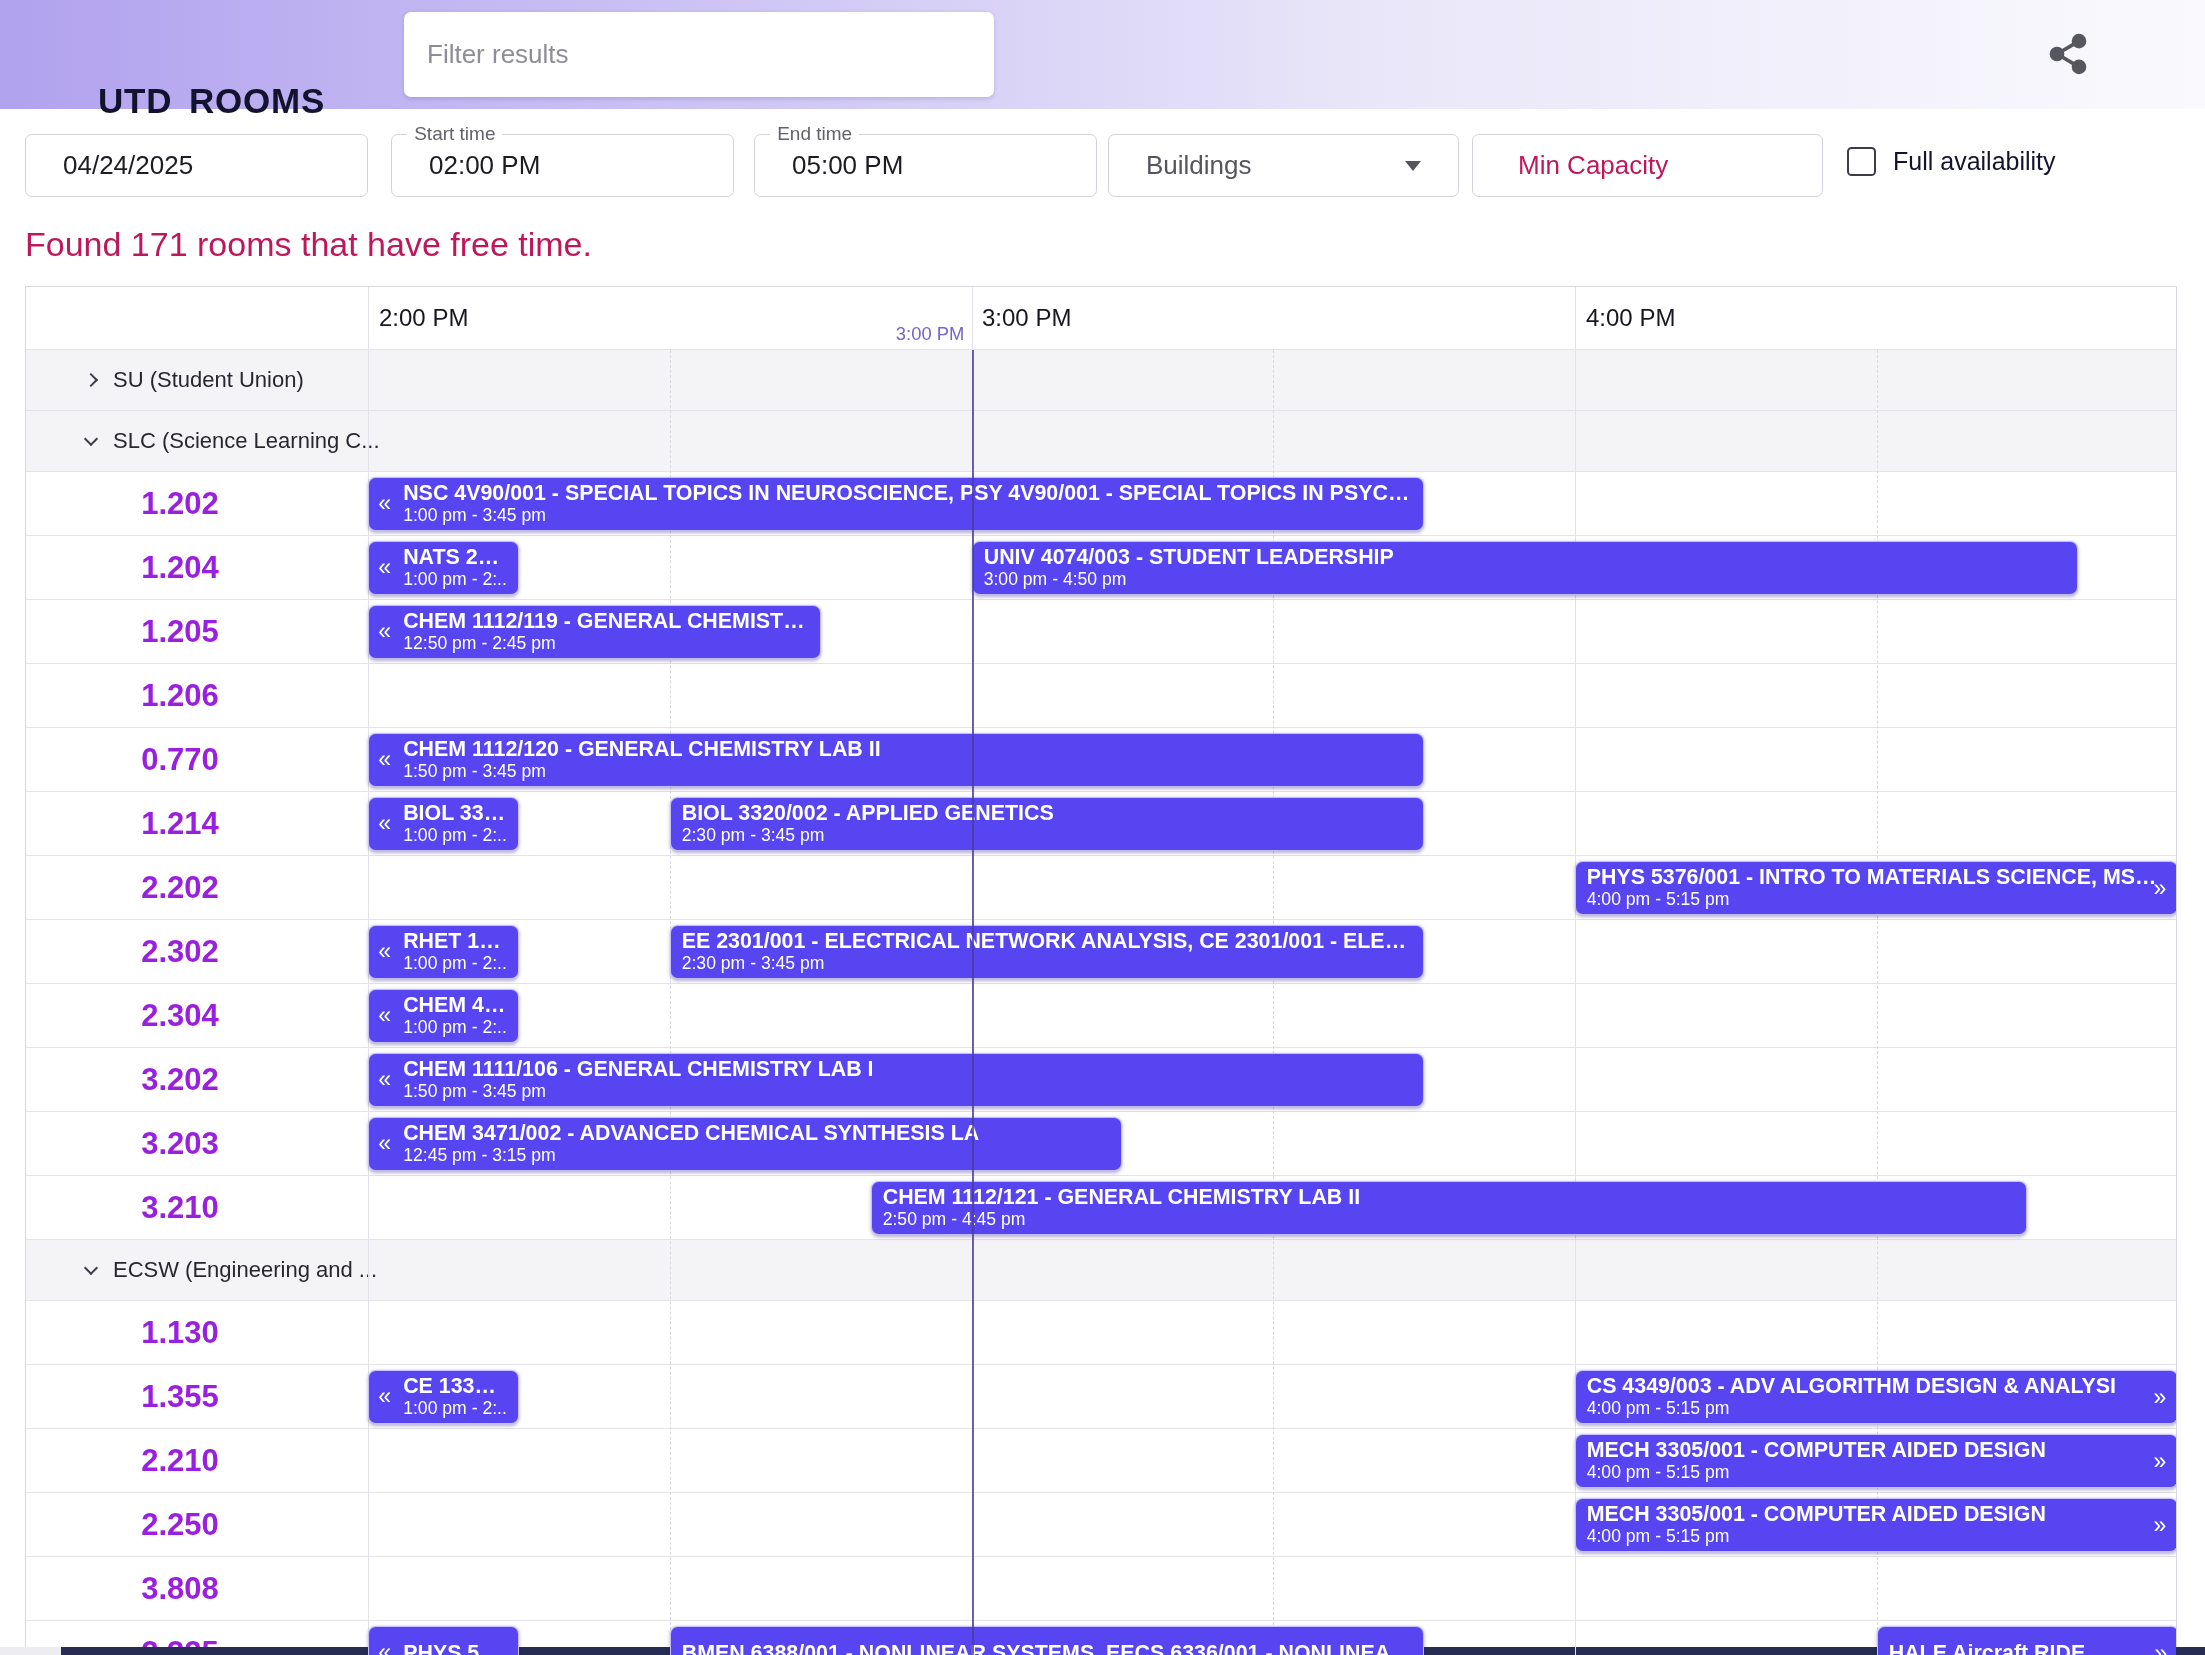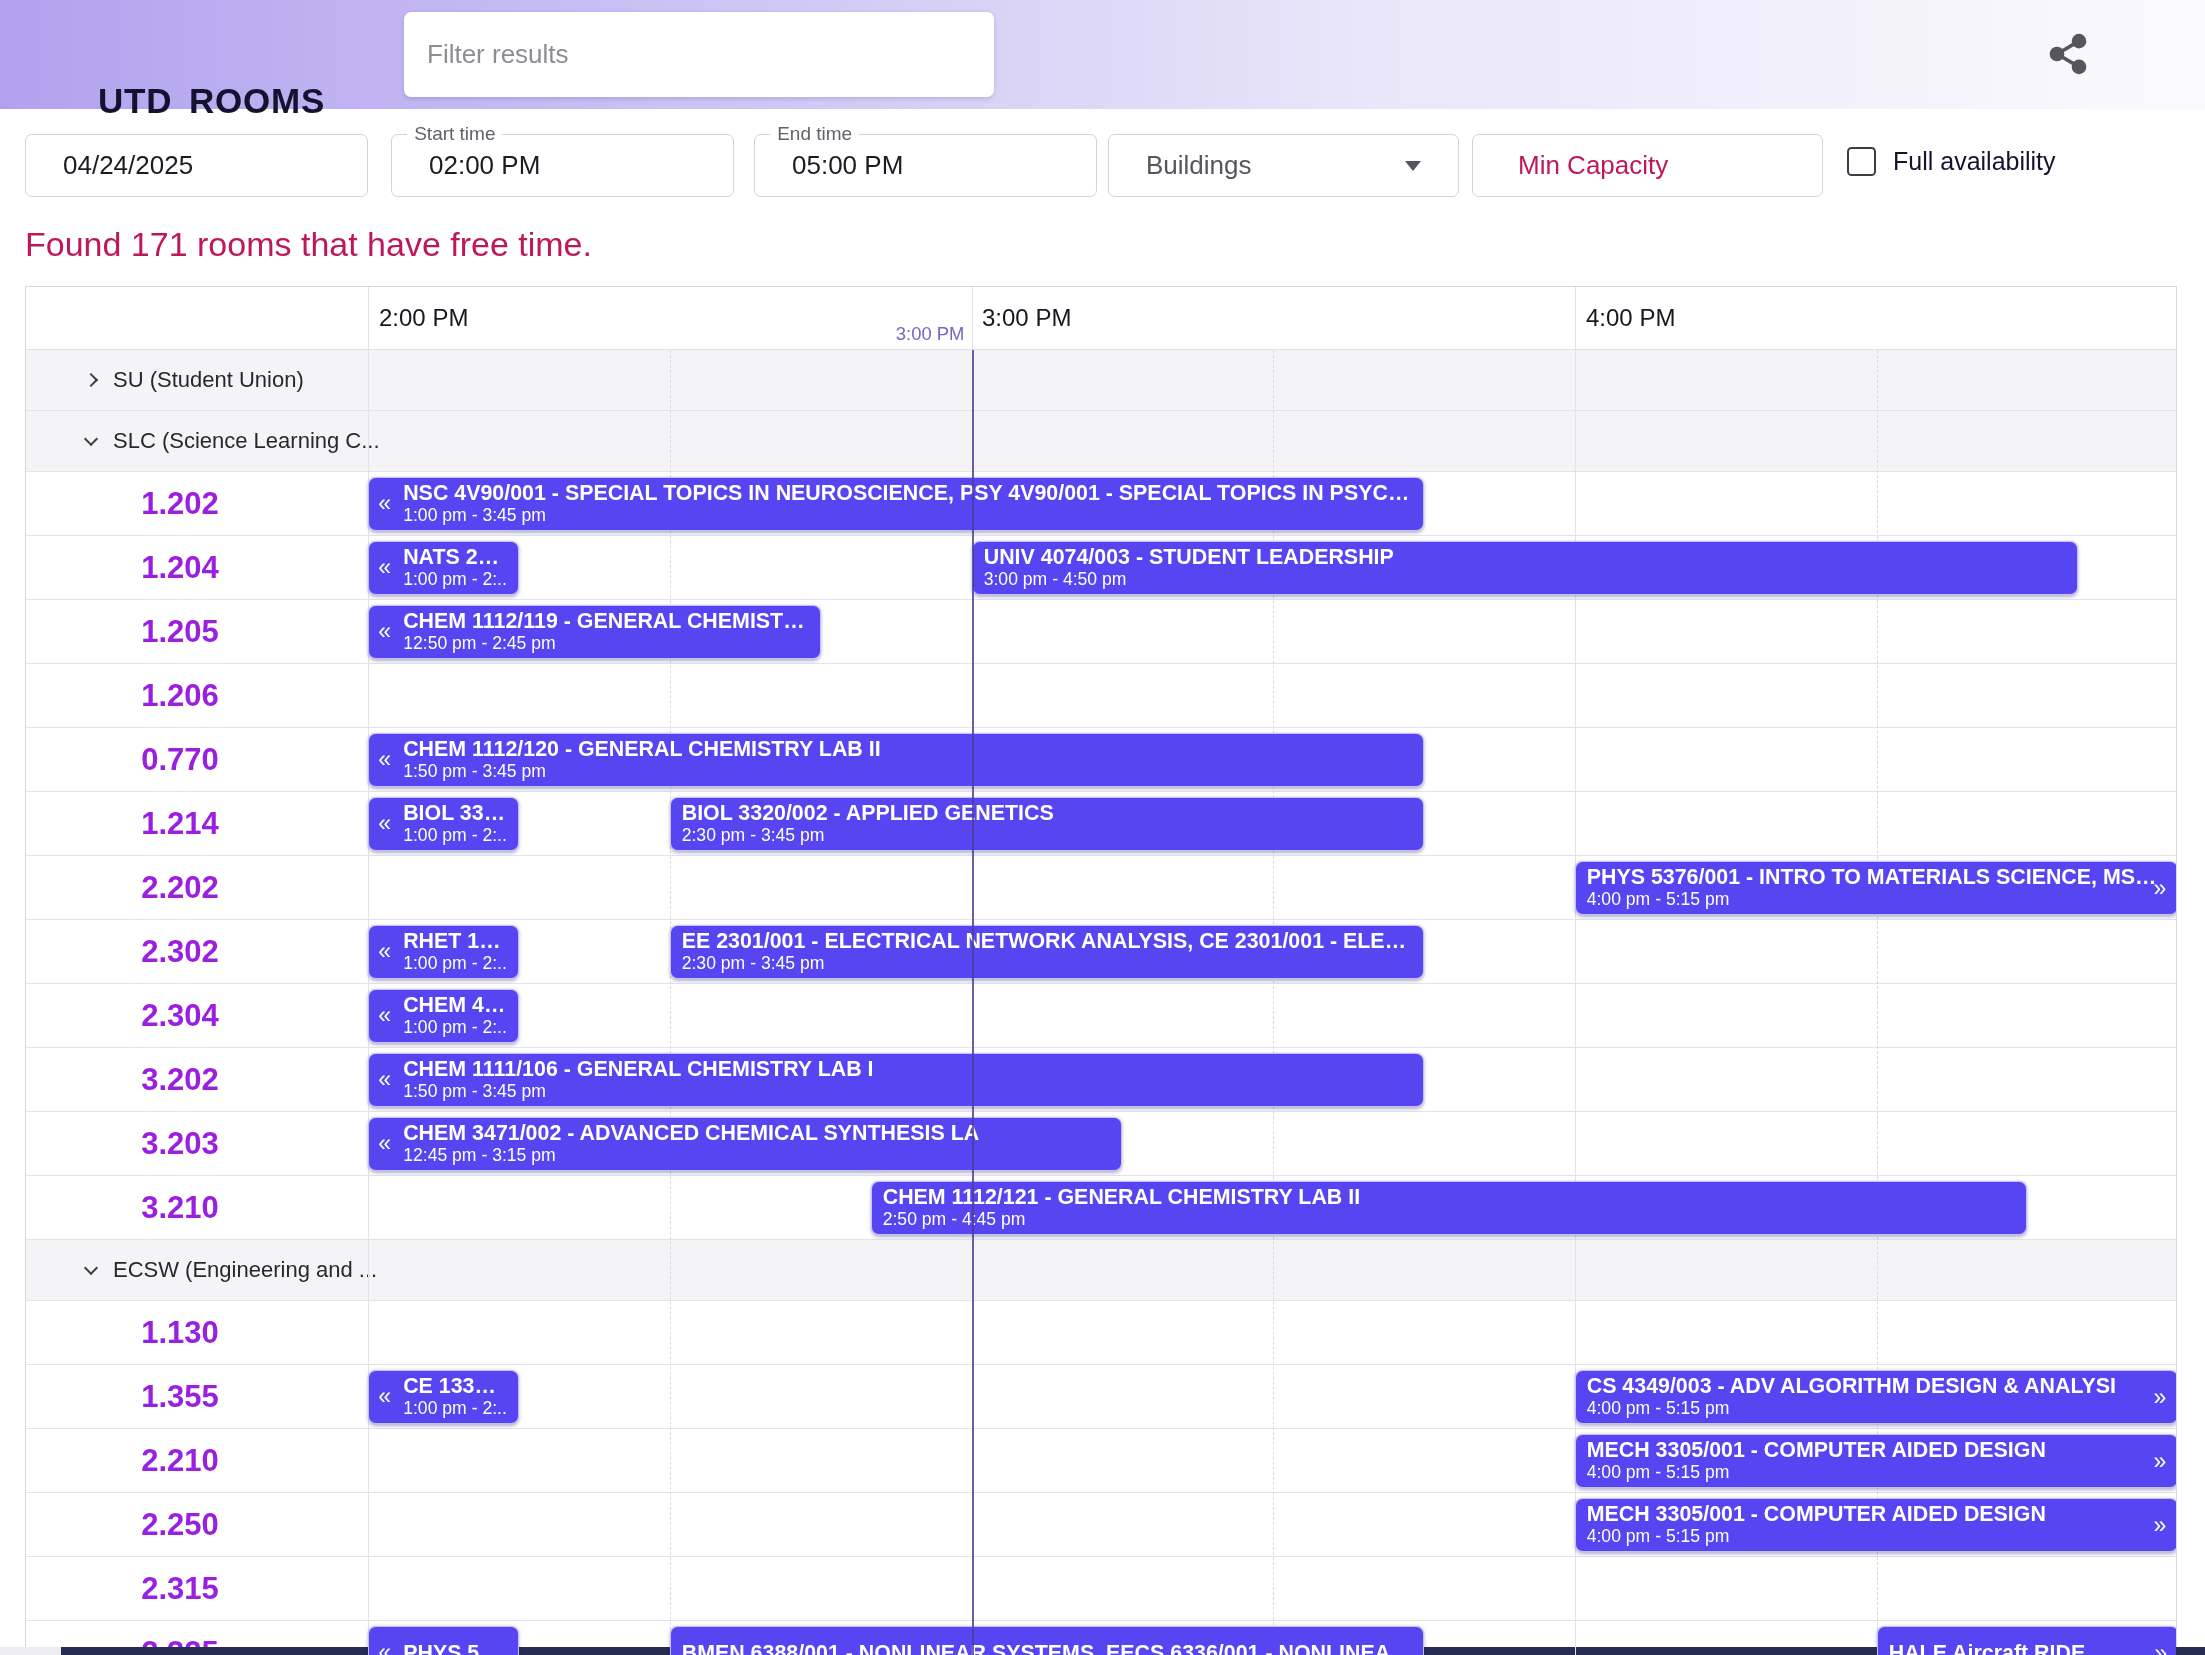--- a/index.html
+++ b/index.html
@@ -298,21 +298,21 @@
           <div class="rname">2.250</div>
           <div class="evt" style="left: 1549px; width: 603px;">
             <div class="body">
               <div class="t1">MECH 3305/001 - COMPUTER AIDED DESIGN</div>
               <div class="t2">4:00 pm - 5:15 pm</div>
             </div>
             <span class="arr-r">»</span>
           </div>
         </div>
         <div class="row room">
-          <div class="rname">2.315</div>
+          <div class="rname">3.808</div>
         </div>
         <div class="row room">
           <div class="rname">2.325</div>
           <div class="evt" style="left: 342px; width: 151px;">
             <span class="arr-l">«</span>
             <div class="body">
               <div class="t1">PHYS 53...</div>
             </div>
           </div>
           <div class="evt" style="left: 644px; width: 754px;">

